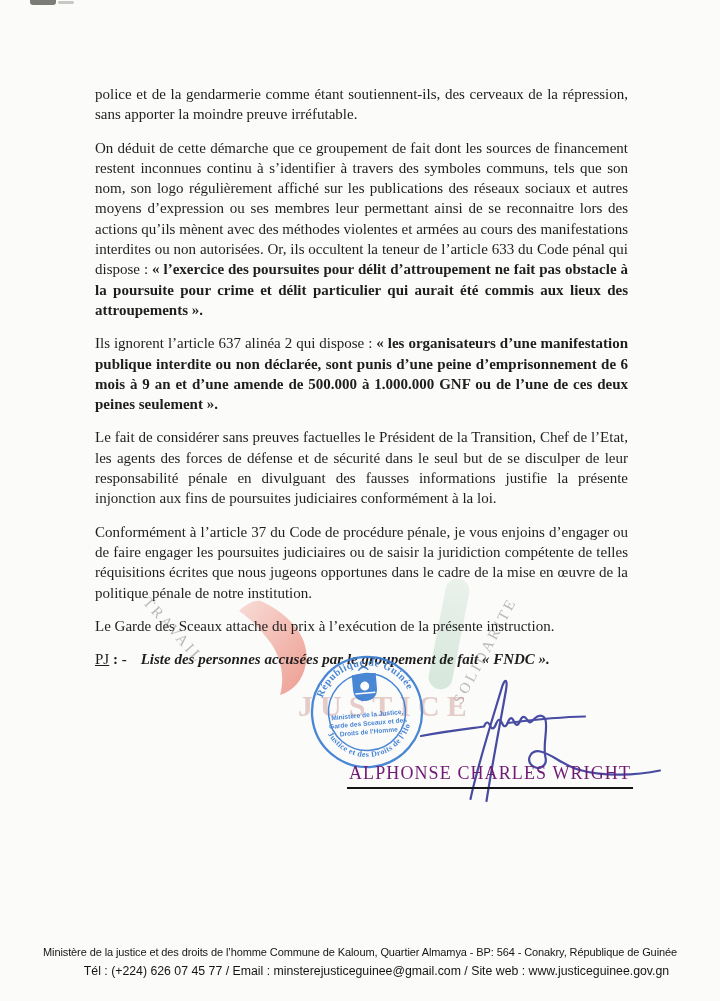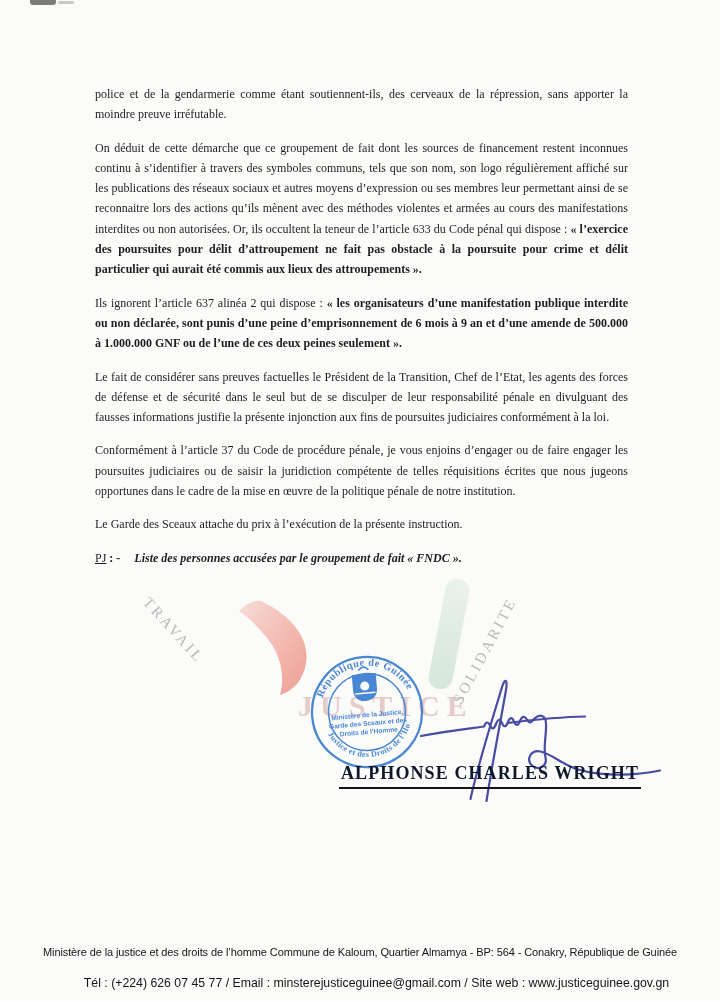--- a/index.html
+++ b/index.html
@@ -10,21 +10,21 @@
   }
   
   .smudge-a { position:absolute; left:30px; top:0; width:26px; height:5px;
     background:#45443f; opacity:.7; border-radius:0 0 3px 3px; }
   .smudge-b { position:absolute; left:58px; top:1px; width:16px; height:3px;
     background:#8a8a86; opacity:.45; border-radius:2px; }
 
   
   .letter {
     position:absolute; left:95px; top:84px; width:533px;
-    font-size:12px; line-height:20.3px; text-align:justify;
+    font-size:15px; line-height:20.3px; text-align:justify;
   }
   .letter p { margin:0 0 13px 0; }
   .letter b { font-weight:bold; }
   .pj { margin-top:9px !important; }
   .pj-label { font-weight:normal; text-decoration:underline; }
   .pj-sep { font-weight:bold; }
   .pj-text { font-style:italic; font-weight:600; margin-left:14px; }
 
   
   .wm-word {
@@ -48,32 +48,32 @@
   }
 
   
   .stamp { position:absolute; left:308px; top:653px; z-index:3; opacity:.93;
     transform:rotate(-5deg); }
   .sig-overlay { position:absolute; left:0; top:0; z-index:4; pointer-events:none; }
   .signatory {
     position:absolute; left:310px; top:763px; width:360px; text-align:center; z-index:4;
   }
   .signatory span {
-    display:inline-block; font-weight:bold; font-size:18px; letter-spacing:1.1px;
-    color:#0f172a; border-bottom:2px solid #151515; padding:0 2px 3px 2px;
+    display:inline-block; font-weight:normal; font-size:18px; letter-spacing:1.1px;
+    color:#701a75; border-bottom:2px solid #151515; padding:0 2px 3px 2px;
     white-space:nowrap;
   }
 
   
   .footer {
     position:absolute; left:0; right:0; top:946px; text-align:center;
     font-family:"Liberation Sans", sans-serif; color:#151515; z-index:2;
   }
   .footer-l1 { font-size:11px; letter-spacing:-0.1px; }
-  .footer-l2 { font-size:12.3px; margin-top:18px;padding-left:33px; }
+  .footer-l2 { font-size:12.3px; margin-top:6px;padding-left:33px; }
 </style>
 </head>
 <body>
 
 <div class="page">
 
   <div class="smudge-a"></div>
   <div class="smudge-b"></div>
 
   <svg class="wm-shapes" width="720" height="1001">

